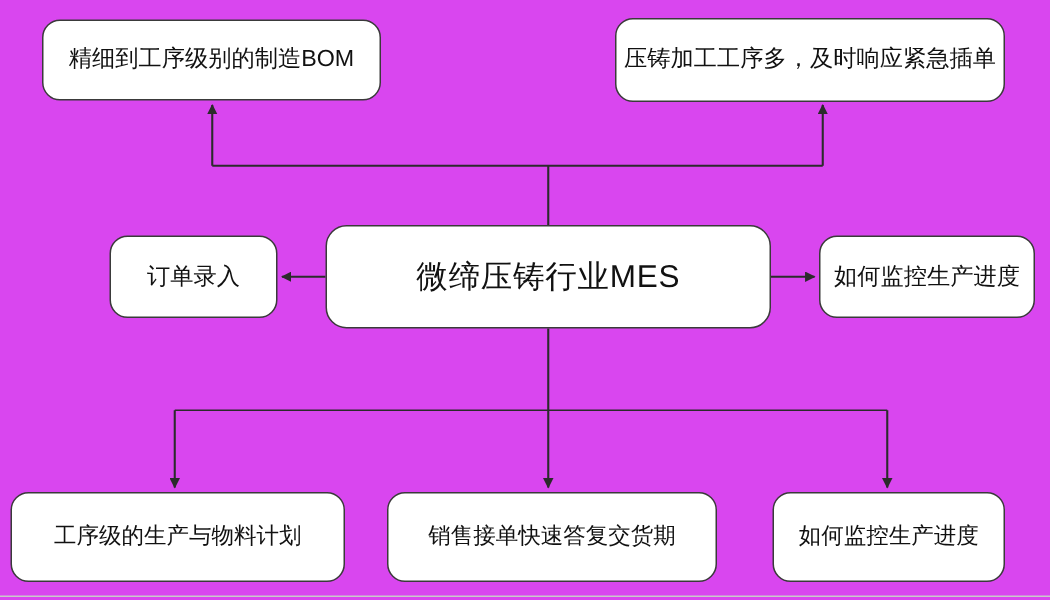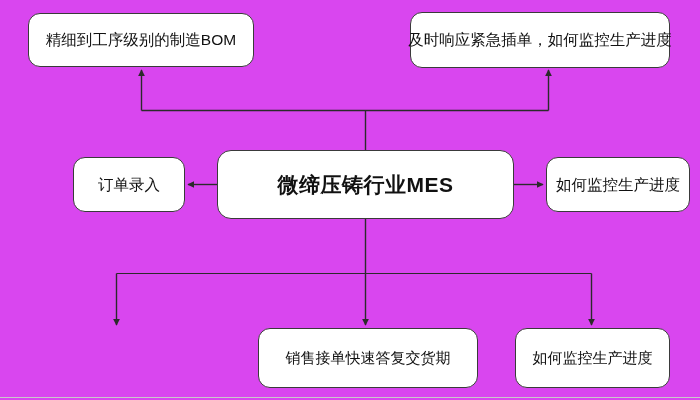--- a/index.html
+++ b/index.html
@@ -42,21 +42,21 @@
     padding: 0 8px;
   }
   .lvl-1 { font-size: 15.5px; }
   .lvl-2 { font-size: 15px; }
   .center-box {
     border-width: 1.6px;
     border-radius: 14px;
   }
   .center-box .node-label {
     font-size: 21px;
-    font-weight: bold;
+    font-weight: normal;
     letter-spacing: 0.5px;
   }
   .baseline-rule {
     position: absolute;
     left: 0;
     width: 700px;
     height: 1px;
     background: #c9c9c9;
   }
 </style>
@@ -89,35 +89,38 @@
 
     <path d="M 116.5 273.5 L 116.5 325" fill="none" stroke="#2b2b2b" stroke-width="1.4" marker-end="url(#arrow-up)"></path>
     <path d="M 591.5 273.5 L 591.5 325" fill="none" stroke="#2b2b2b" stroke-width="1.4" marker-end="url(#arrow-up)"></path>
   </svg>
 
   <div class="node-box lvl-1" style="left:28px; top:13px; width:226px; height:54px;">
     <span class="node-label">精细到工序级别的制造BOM</span>
   </div>
 
   <div class="node-box lvl-1" style="left:410px; top:12px; width:260px; height:56px;">
-    <span class="node-label">及时响应紧急插单，如何监控生产进度</span>
+    <span class="node-label">压铸加工工序多，及时响应紧急插单</span>
   </div>
 
   <div class="node-box lvl-1" style="left:73px; top:157px; width:112px; height:55px;">
     <span class="node-label">订单录入</span>
   </div>
 
   <div class="node-box center-box" style="left:217px; top:150px; width:297px; height:69px;">
     <span class="node-label">微缔压铸行业MES</span>
   </div>
 
   <div class="node-box lvl-1" style="left:546px; top:157px; width:144px; height:55px;">
     <span class="node-label">如何监控生产进度</span>
   </div>
 
+  <div class="node-box lvl-2" style="left:7px; top:328px; width:223px; height:60px;">
+    <span class="node-label">工序级的生产与物料计划</span>
+  </div>
 
   <div class="node-box lvl-2" style="left:258px; top:328px; width:220px; height:60px;">
     <span class="node-label">销售接单快速答复交货期</span>
   </div>
 
   <div class="node-box lvl-2" style="left:515px; top:328px; width:155px; height:60px;">
     <span class="node-label">如何监控生产进度</span>
   </div>
 
   <div class="baseline-rule" style="top:397px;"></div>

